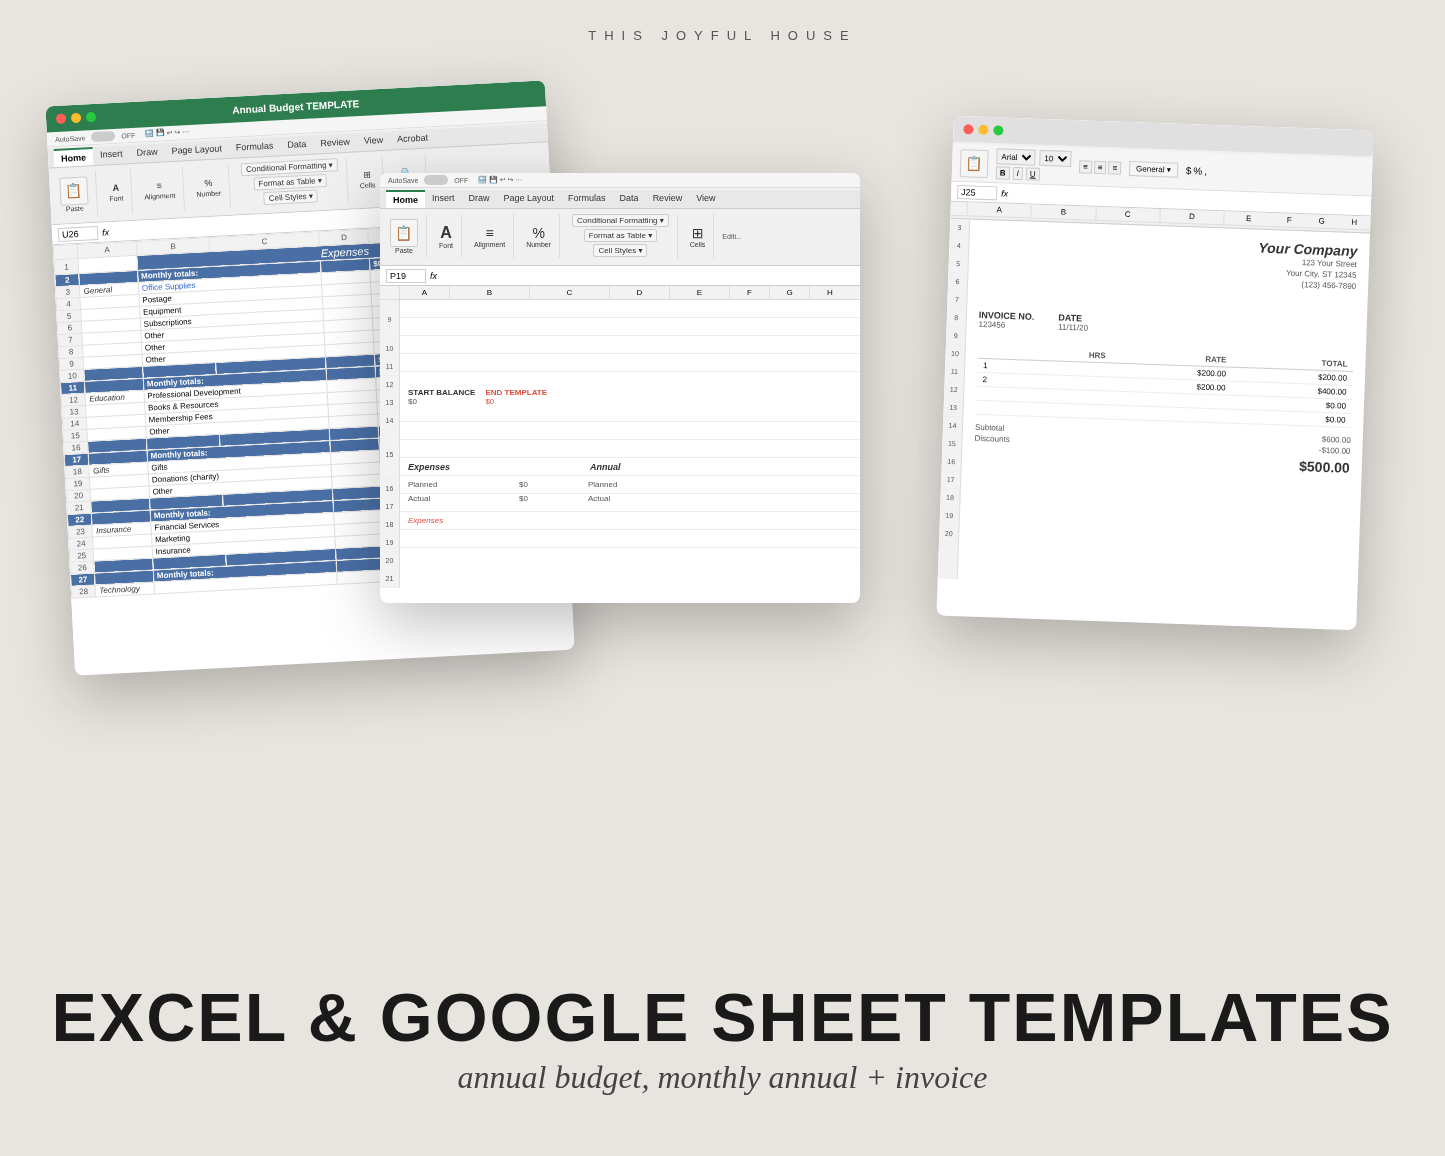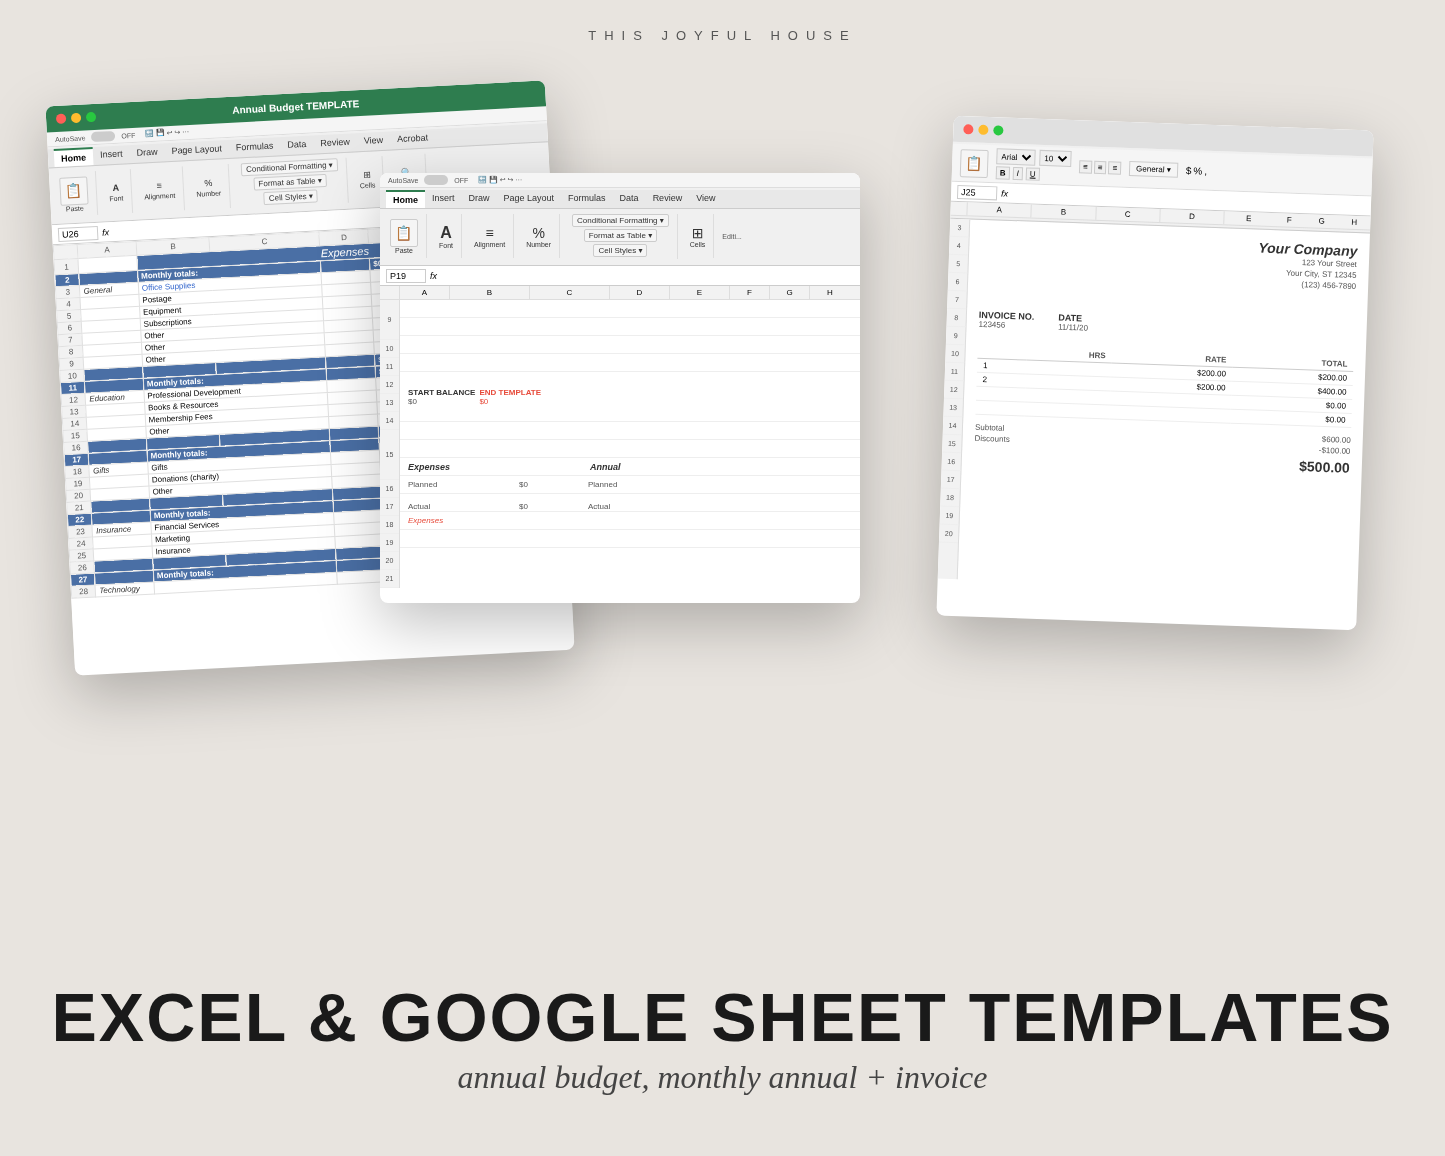--- a/index.html
+++ b/index.html
@@ -1023,21 +1023,21 @@
         </div>
 
         <div style="flex:1;overflow:hidden;">
 
 
           <div style="height:18px;border-bottom:1px solid #eee;"></div>
           <div style="height:18px;border-bottom:1px solid #eee;"></div>
           <div style="height:18px;border-bottom:1px solid #eee;"></div>
           <div style="height:18px;border-bottom:1px solid #eee;"></div>
 
-          <div style="height:50px;border-bottom:1px solid #eee;display:flex;align-items:center;padding:0 8px;gap:4px;">
+          <div style="height:50px;border-bottom:1px solid #eee;display:flex;align-items:center;padding:0 8px;gap:10px;">
             <div>
               <div style="font-size:8px;font-weight:bold;color:#333;">START BALANCE</div>
               <div style="font-size:8px;color:#555;">$0</div>
             </div>
             <div>
               <div style="font-size:8px;font-weight:bold;color:#e74c3c;">END TEMPLATE</div>
               <div style="font-size:8px;color:#e74c3c;">$0</div>
             </div>
           </div>
 
@@ -1046,21 +1046,21 @@
 
           <div style="height:18px;border-bottom:1px solid #eee;display:flex;align-items:center;padding:0 8px;gap:80px;">
             <span style="font-size:9px;font-weight:bold;font-style:italic;color:#333;">Expenses</span>
             <span style="font-size:9px;font-weight:bold;font-style:italic;color:#333;margin-left:60px;">Annual</span>
           </div>
           <div style="height:18px;border-bottom:1px solid #eee;display:flex;align-items:center;padding:0 8px;">
             <span style="font-size:8px;color:#555;width:80px;">Planned</span>
             <span style="font-size:8px;color:#555;width:40px;text-align:right;">$0</span>
             <span style="font-size:8px;color:#555;margin-left:60px;">Planned</span>
           </div>
-          <div style="height:18px;border-bottom:1px solid #eee;display:flex;align-items:flex-end;padding:0 8px;">
+          <div style="height:18px;border-bottom:1px solid #eee;display:flex;align-items:flex-start;padding:0 8px;">
             <span style="font-size:8px;color:#555;width:80px;">Actual</span>
             <span style="font-size:8px;color:#555;width:40px;text-align:right;">$0</span>
             <span style="font-size:8px;color:#555;margin-left:60px;">Actual</span>
           </div>
 
           <div style="height:18px;border-bottom:1px solid #eee;display:flex;align-items:center;padding:0 8px;">
             <span style="font-size:8px;color:#e74c3c;font-style:italic;">Expenses</span>
           </div>
           <div style="height:18px;border-bottom:1px solid #eee;"></div>
         </div>

